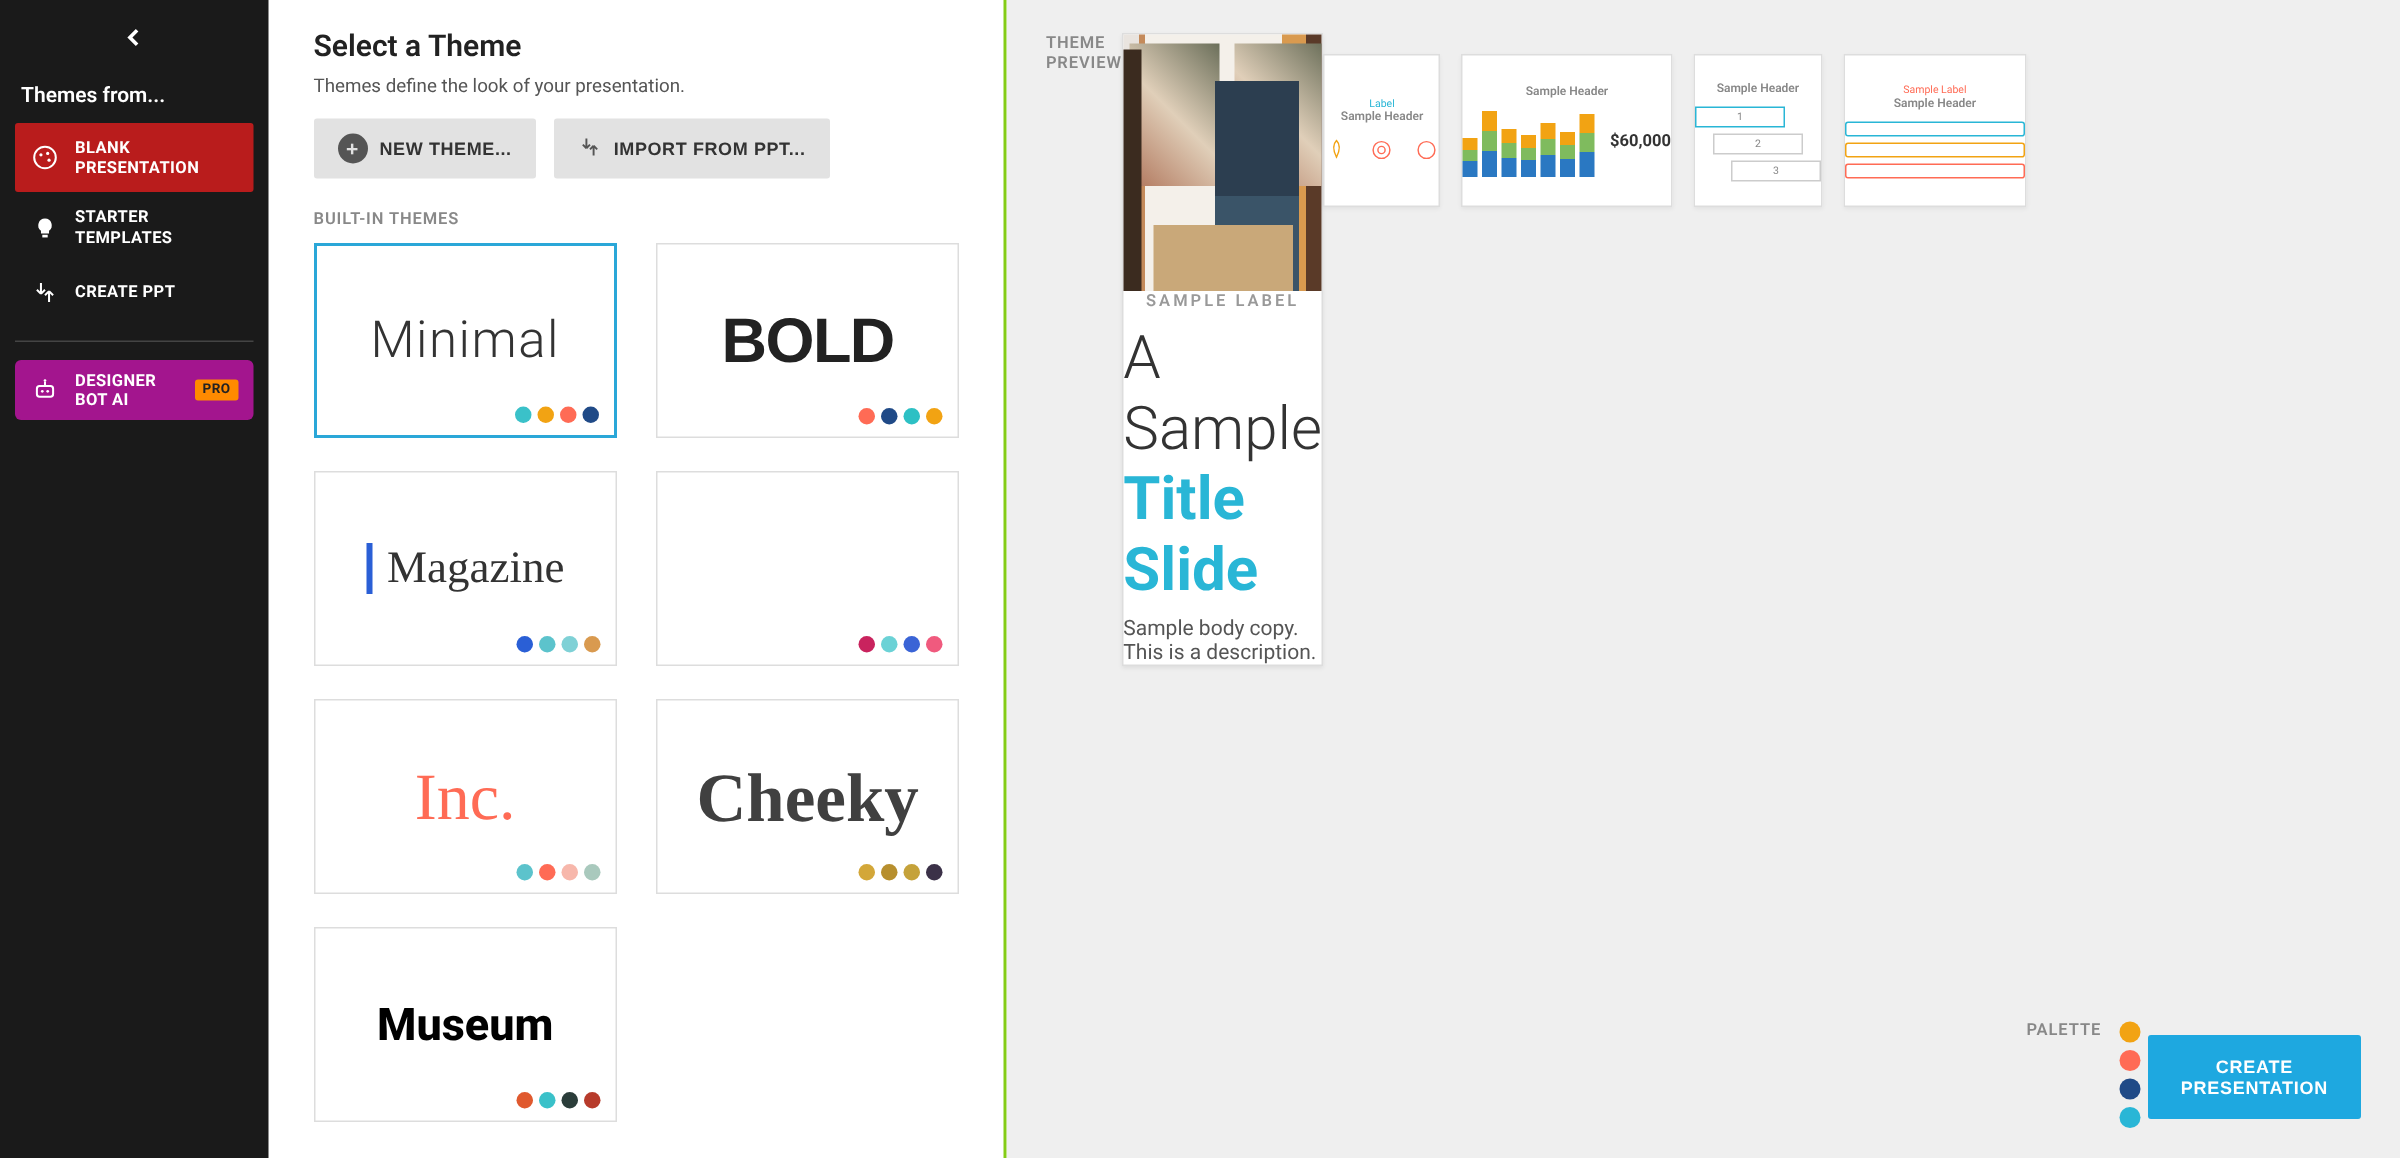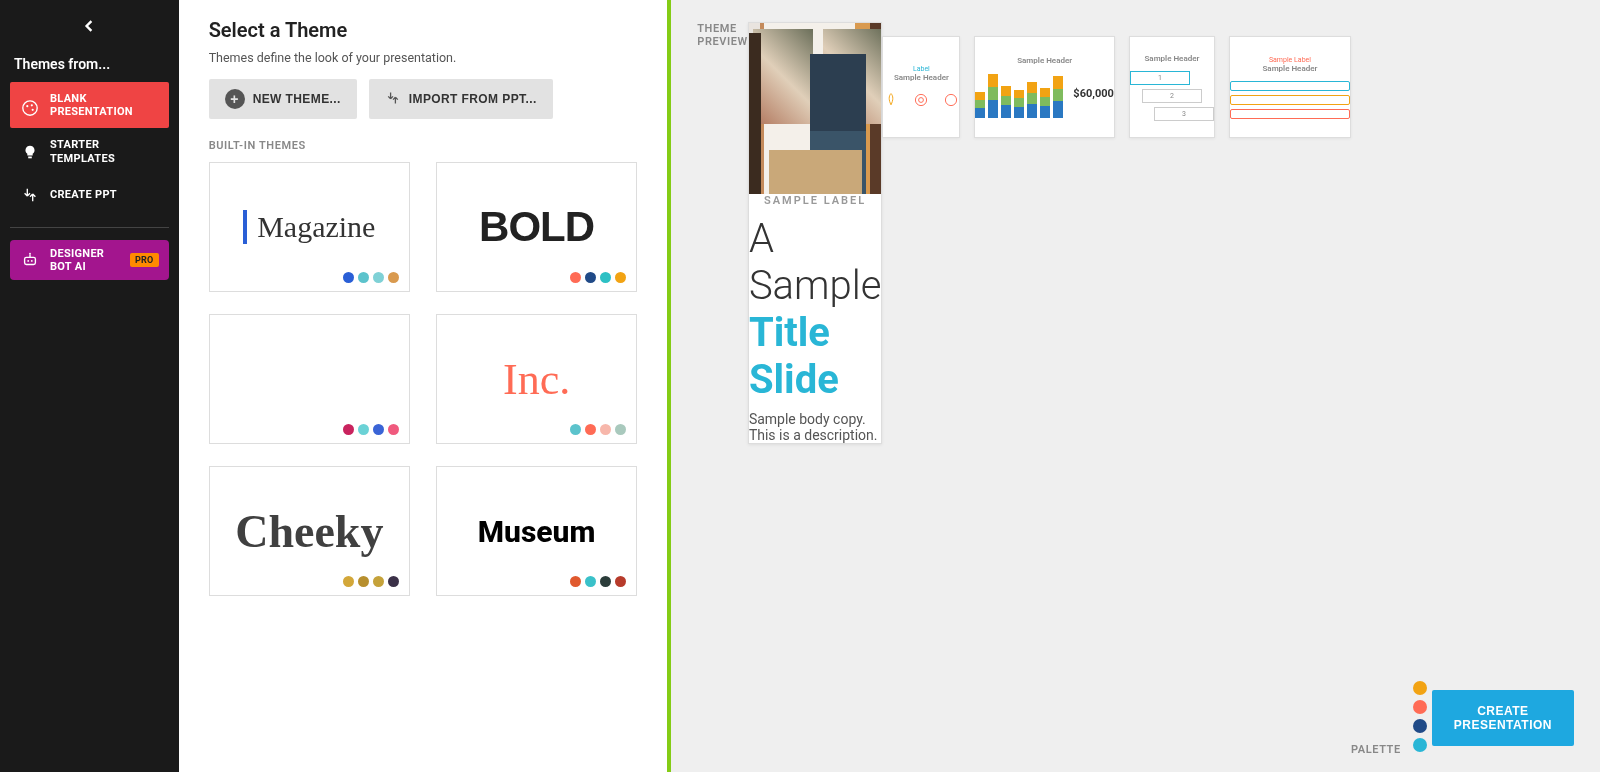--- a/index.html
+++ b/index.html
@@ -3,31 +3,31 @@
 <meta charset="utf-8">
 <style>
 * { margin: 0; padding: 0; box-sizing: border-box; }
 body { font-family: 'Segoe UI', -apple-system, Roboto, sans-serif; background: #fff; width: 1600px; height: 772px; overflow: hidden; display: flex; }
 
 
 .sidebar { width: 198px; background: #1a1a1a; color: #fff; display: flex; flex-direction: column; padding: 8px 10px; }
 .sidebar-back { height: 34px; display: flex; align-items: center; justify-content: center; color: #fff; font-size: 18px; cursor: pointer; }
 .sidebar-title { font-size: 14px; font-weight: 600; padding: 14px 4px 10px; }
 .sidebar-item { display: flex; align-items: center; gap: 10px; padding: 10px 10px; border-radius: 2px; cursor: pointer; font-size: 11px; font-weight: 700; letter-spacing: .3px; }
-.sidebar-item.active { background: #ef4444; align-items: flex-end; }
+.sidebar-item.active { background: #b91c1c; }
 .sidebar-item .icon { width: 20px; height: 20px; display: inline-flex; align-items: center; justify-content: center; color: #eee; }
 .sidebar-item-label { flex: 1; line-height: 1.2; }
 .badge { font-size: 9px; font-weight: 700; padding: 2px 5px; border-radius: 2px; }
 .badge.team { background: #ffb400; color: #222; }
 .badge.pro  { background: #ff8a00; color: #222; }
 .sidebar-divider { height: 1px; background: #444; margin: 12px 0; }
 .sidebar-item.bot { background: #a3158e; border-radius: 4px; height: 40px; }
 
 
-.middle { width: 545px; padding: 18px 30px 0 30px; overflow-y: auto; border-right: 4px solid #84cc16; }
+.middle { width: 545px; padding: 18px 30px 0 30px; overflow-y: auto; border-right: 2px solid #84cc16; }
 .mid-title { font-size: 20px; font-weight: 600; color: #222; }
 .mid-sub { font-size: 12.5px; color: #555; margin: 8px 0 14px; }
 .mid-actions { display: flex; gap: 12px; margin-bottom: 20px; }
 .btn-grey { display: inline-flex; align-items: center; gap: 8px; background: #e2e2e2; color: #333; font-size: 12px; font-weight: 700; letter-spacing: .4px; padding: 10px 16px; border-radius: 2px; border: none; cursor: pointer; }
 .btn-grey .circ-icon { width: 20px; height: 20px; border-radius: 50%; background: #555; color: #e2e2e2; display: inline-flex; align-items: center; justify-content: center; font-size: 14px; font-weight: 700; }
 .section-head { font-size: 11px; color: #888; letter-spacing: .6px; font-weight: 600; margin-bottom: 10px; }
 .theme-grid { display: grid; grid-template-columns: 1fr 1fr; gap: 22px 26px; padding-bottom: 30px; }
 .theme-card { border: 1px solid #ddd; height: 130px; position: relative; cursor: pointer; background: #fff; display: flex; align-items: center; justify-content: center; }
 .theme-card.selected { border: 2px solid #2aa7d8; }
 .theme-name { font-size: 30px; }
@@ -56,21 +56,21 @@
 .pv-title { font-size: 40px; font-weight: 300; color: #333; }
 .pv-title .em { color: #29b6d6; font-weight: 700; }
 .pv-body { font-size: 14px; color: #555; }
 
 .preview-thumbs { display: flex; gap: 14px; margin-top: 14px; }
 .thumb { flex: 1; background: #fff; border: 1px solid #ddd; height: 102px; box-shadow: 0 1px 3px rgba(0,0,0,.06); cursor: pointer; display: flex; flex-direction: column; align-items: center; justify-content: center; font-size: 8px; color: #888; }
 .thumb .t-head { font-size: 8px; font-weight: 600; margin-bottom: 4px; }
 
 .right-footer { margin-top: auto; display: flex; align-items: center; justify-content: space-between; padding-top: 18px; }
 .palette-label { font-size: 11px; color: #888; letter-spacing: .6px; font-weight: 600; margin-right: 12px; }
-.palette-footer { display: flex; align-items: flex-end; }
+.palette-footer { display: flex; align-items: flex-start; }
 .palette-footer .pdot { width: 14px; height: 14px; border-radius: 50%; margin-right: 5px; }
 .btn-primary { background: #1ea8e0; color: #fff; border: none; padding: 14px 22px; font-size: 12px; font-weight: 700; letter-spacing: .5px; cursor: pointer; border-radius: 2px; }
 
 
 .hero-person { position: absolute; left: 46%; top: 18%; width: 56px; height: 140px; background: linear-gradient(#2c3e50 0 55%, #3a5468 55% 100%); }
 .hero-table { position: absolute; bottom: 0; left: 15%; right: 15%; height: 44px; background: #c9a879; }
 .hero-painting { position: absolute; top: 6px; width: 60px; height: 95px; background: linear-gradient(45deg,#b0755b,#e0cfb9,#6b6f5a); }
 .hero-painting.p1 { left: 4px; }
 .hero-painting.p2 { left: 74px; }
 .hero-door { position: absolute; right: 120px; top: 10px; bottom: 0; width: 90px; background: #3b2b1f; }
@@ -156,36 +156,45 @@
             <path d="M7 3v8M7 11l-3-3M7 11l3-3 M13 17V9M13 9l-3 3M13 9l3 3" stroke="#555" stroke-width="1.6" fill="none"></path>
           </svg>
       </span>
       <span>IMPORT FROM PPT...</span>
     </button>
   </div>
 
   <div class="section-head">BUILT-IN THEMES</div>
 
   <div class="theme-grid" id="theme-grid">
+      <div class="theme-card selected">
+        <span class="theme-name t-minimal">Minimal</span>
+        <div class="palette-dots">
+          <span style="background:#3ac1c9"></span>
+          <span style="background:#f2a313"></span>
+          <span style="background:#ff6b55"></span>
+          <span style="background:#204a87"></span>
+        </div>
+      </div>
+      <div class="theme-card">
+        <span class="theme-name t-bold">BOLD</span>
+        <div class="palette-dots">
+          <span style="background:#ff6b55"></span>
+          <span style="background:#204a87"></span>
+          <span style="background:#2dc0c4"></span>
+          <span style="background:#f2a313"></span>
+        </div>
+      </div>
       <div class="theme-card">
         <div class="t-magazine-wrap"><span class="theme-name t-magazine">Magazine</span></div>
         <div class="palette-dots">
           <span style="background:#2a5fd6"></span>
           <span style="background:#5cc3cc"></span>
           <span style="background:#7fd1d6"></span>
           <span style="background:#d99a4f"></span>
-        </div>
-      </div>
-      <div class="theme-card">
-        <span class="theme-name t-bold">BOLD</span>
-        <div class="palette-dots">
-          <span style="background:#ff6b55"></span>
-          <span style="background:#204a87"></span>
-          <span style="background:#2dc0c4"></span>
-          <span style="background:#f2a313"></span>
         </div>
       </div>
       <div class="theme-card">
         <div class="palette-dots">
           <span style="background:#c9235e"></span>
           <span style="background:#6bd2d6"></span>
           <span style="background:#3a64d6"></span>
           <span style="background:#f05a7e"></span>
         </div>
       </div>

